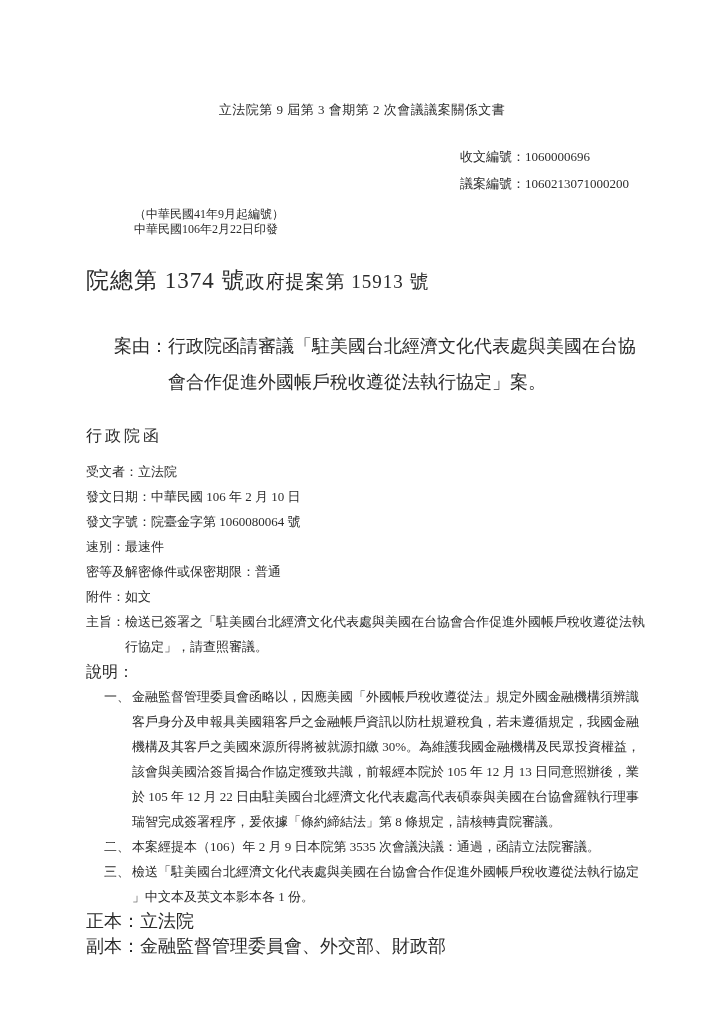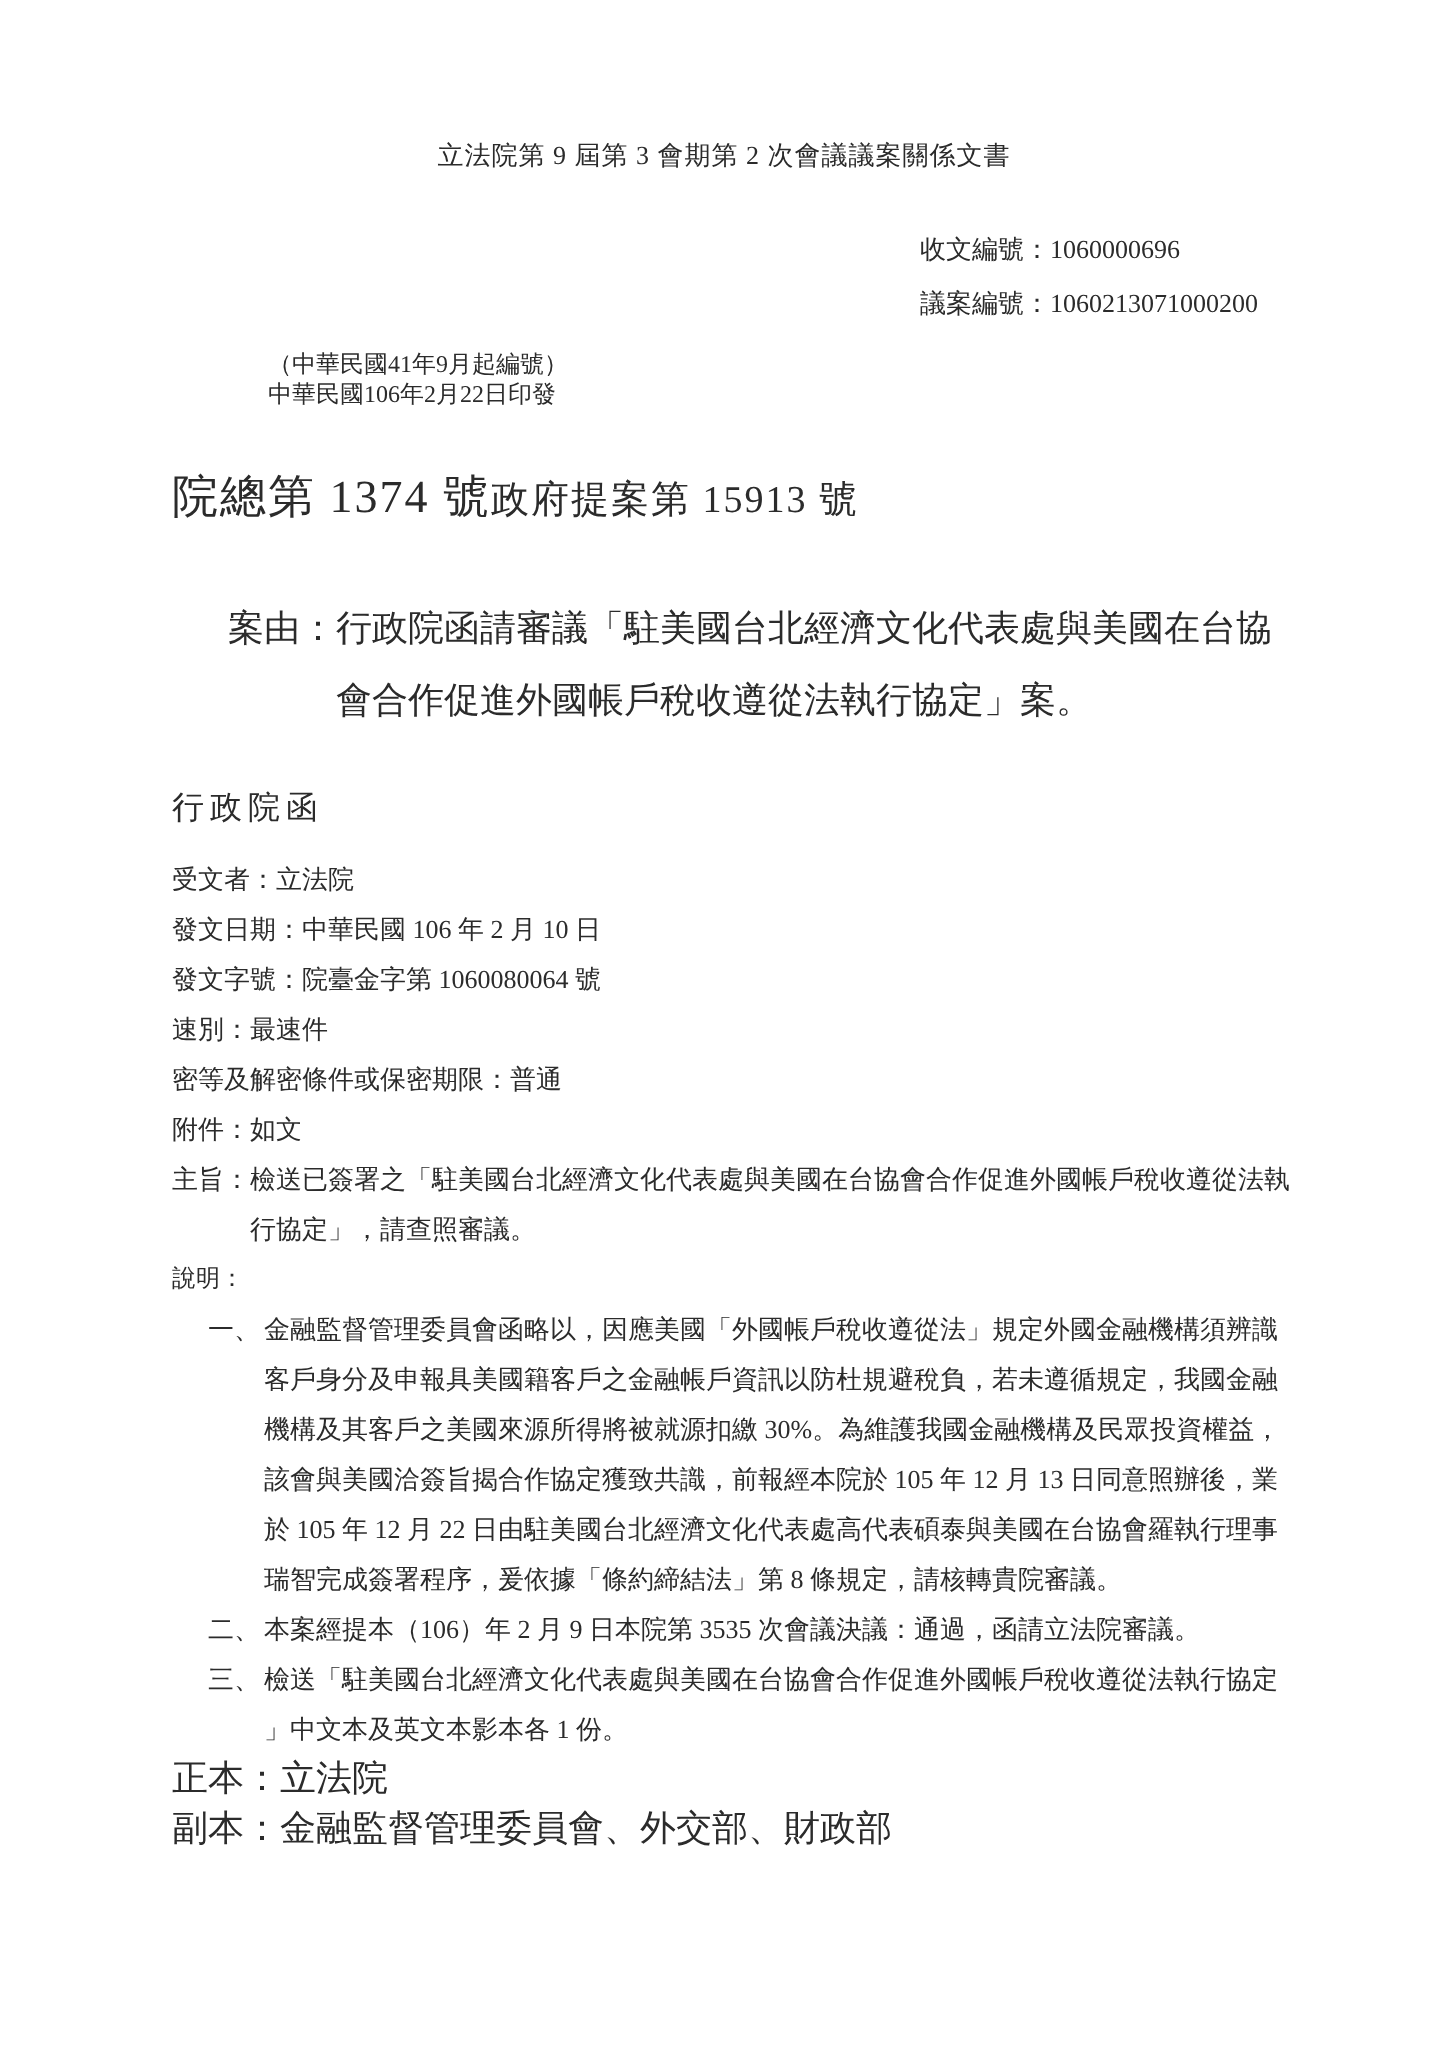--- a/index.html
+++ b/index.html
@@ -7,21 +7,21 @@
     position:relative;
     width:724px; height:1024px;
     margin:0 auto;
     background:#ffffff;
     color:#2b2b2b;
     font-family:"Liberation Serif","DejaVu Serif",serif;
     overflow:hidden;
     box-sizing:border-box;
   }
   .session-header {
-    padding-top:70px;
+    padding-top:102px;
     text-align:center;
     font-size:13px;
     line-height:15px;
     letter-spacing:0.5px;
   }
   .id-block {
     margin:26px 0 0 460px;
     font-size:13px;
     line-height:27px;
   }
@@ -72,21 +72,21 @@
   }
   .meta .line { white-space:nowrap; }
   .letter-subject {
     margin:0 0 0 86px;
     font-size:13px;
     line-height:25px;
     padding-left:39px;
   }
   .explain-label {
     margin:0 0 0 86px;
-    font-size:12px;
+    font-size:16px;
     line-height:25px;
   }
   .items { margin-left:104px; }
   .item {
     position:relative;
     padding-left:28px;
     font-size:13px;
     line-height:25px;
   }
   .item .marker { position:absolute; left:0; top:0; }

